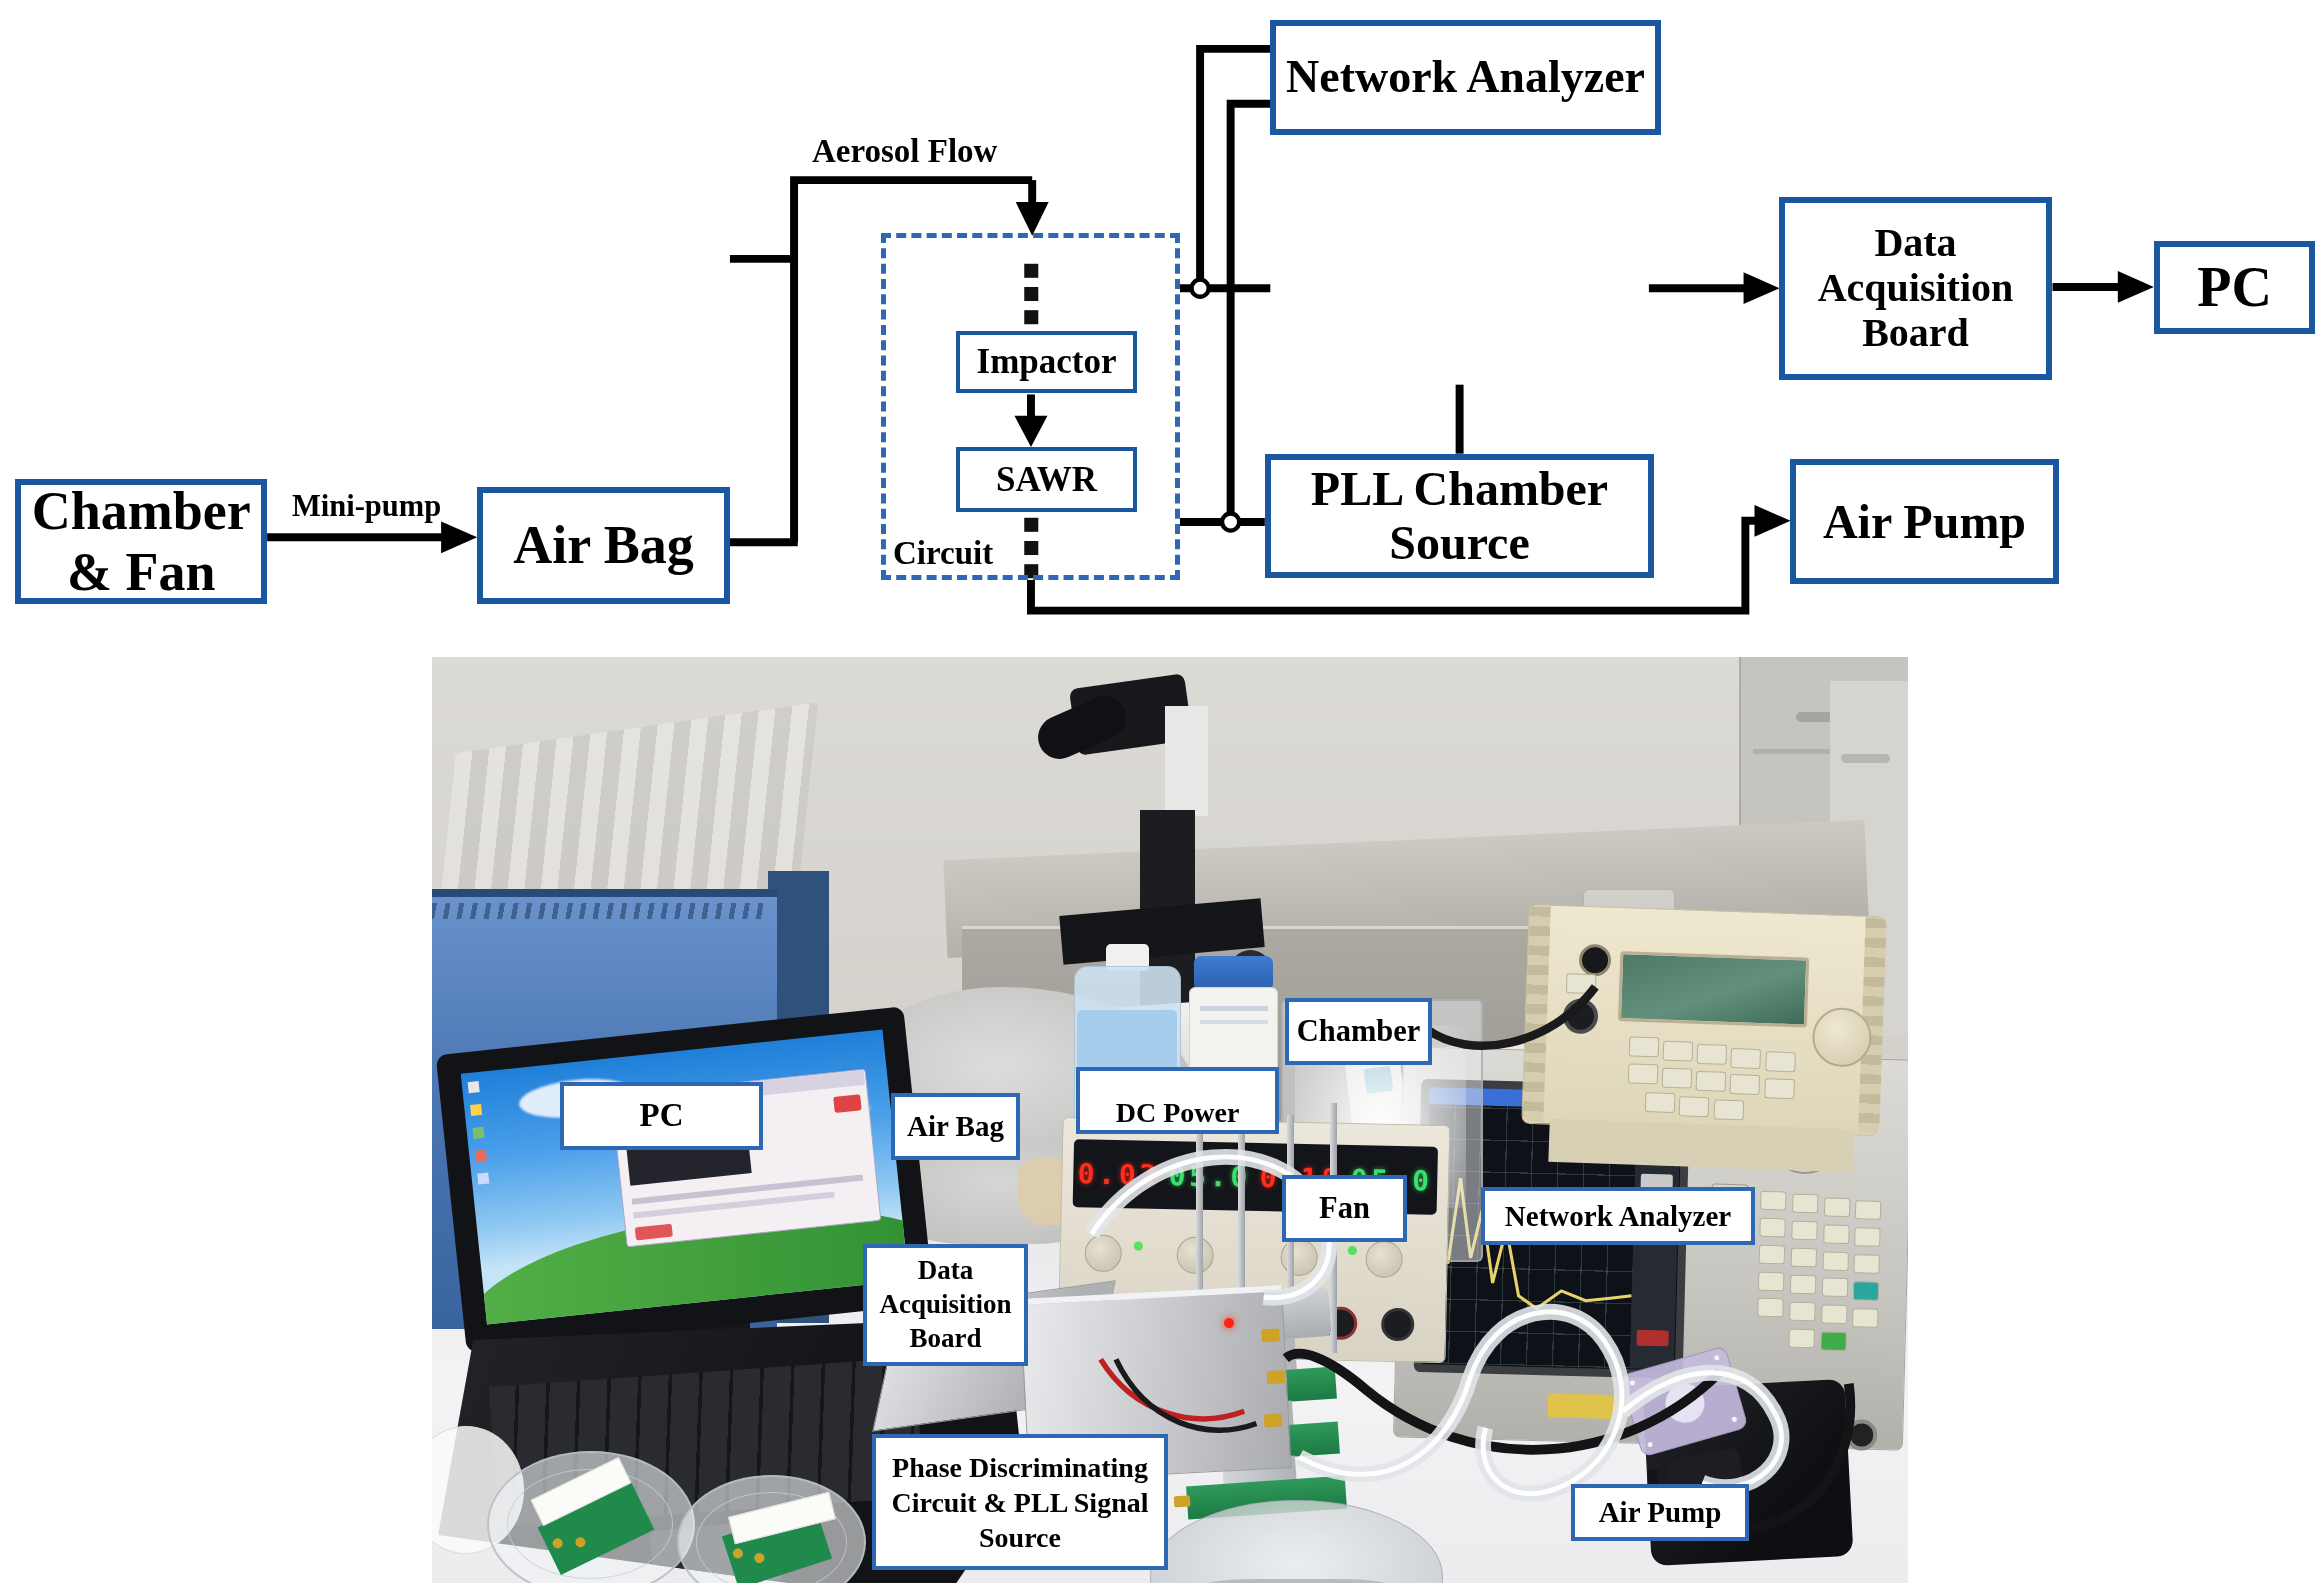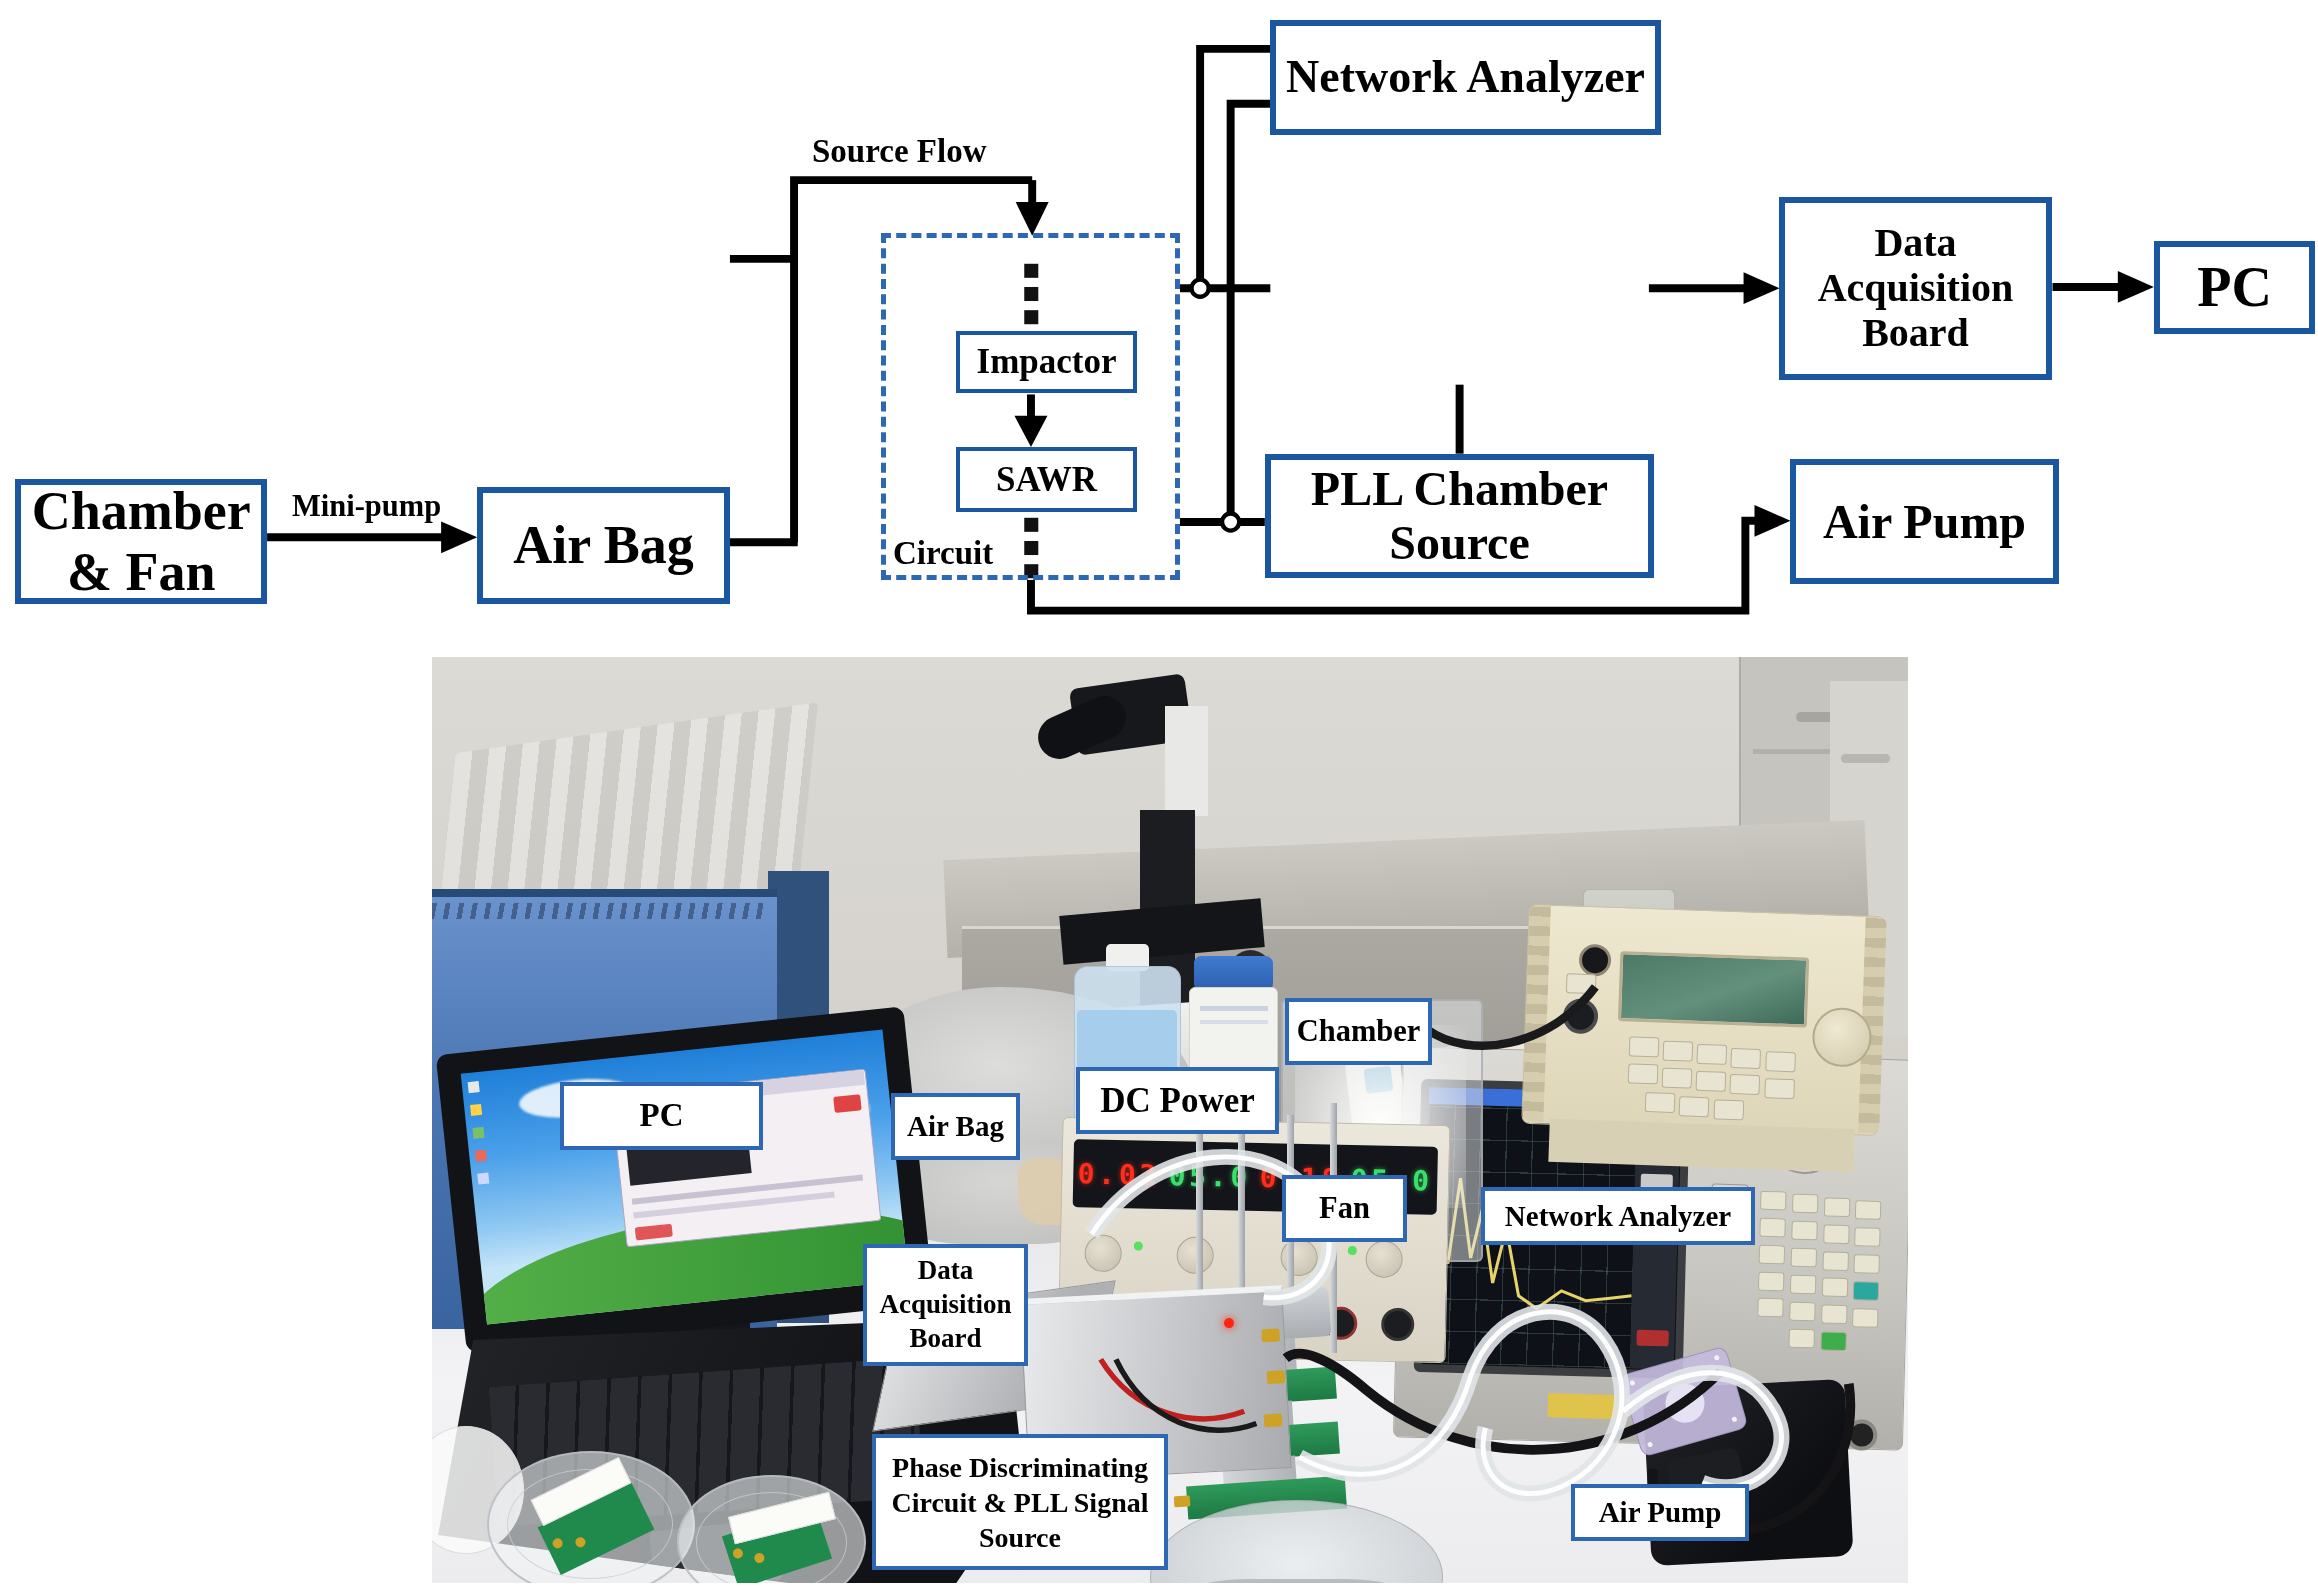--- a/index.html
+++ b/index.html
@@ -95,21 +95,21 @@
 Board</span></div>
 
     <div class="dbox" style="left:2154px;top:241px;width:161px;height:93px;font-size:56px;"><span>PC</span></div>
 
     <div class="dbox" style="left:1265px;top:454px;width:389px;height:124px;font-size:48px;"><span>PLL Chamber
 Source</span></div>
 
     <div class="dbox" style="left:1790px;top:459px;width:269px;height:125px;font-size:48px;"><span>Air Pump</span></div>
 
     <div class="elabel" style="left:292px;top:489px;font-size:30.5px;">Mini-pump</div>
-    <div class="elabel" style="left:812px;top:133px;font-size:33px;">Source Flow</div>
+    <div class="elabel" style="left:812px;top:133px;font-size:33px;">Aerosol Flow</div>
     <div class="elabel" style="left:893px;top:535px;font-size:33px;">Circuit</div>
   </div>
 
   <div class="photo">
 
     <div class="abs" style="left:1307px;top:0;width:169px;height:366px;background:#c6c4bf;border-left:2.4px solid #aeaca7;z-index:1;">
       <div class="abs" style="left:12.2px;top:92px;width:140px;height:4.9px;background:#b2b0ab;"></div>
       <div class="abs" style="left:12.2px;top:202px;width:140px;height:4.9px;background:#b2b0ab;"></div>
       <div class="abs" style="left:55px;top:55px;width:55px;height:9.8px;background:#a7a5a0;border-radius:4.9px;"></div>
     </div>
@@ -394,21 +394,21 @@
       </g>
       <g stroke="rgba(255,255,255,0.95)" stroke-width="8" fill="none">
         <path d="M1420,1310 C1560,1385 1665,1300 1700,1180 C1740,1060 1865,1040 1920,1120 C1980,1205 1940,1320 1850,1358 C1765,1395 1705,1340 1725,1262"></path>
         <path d="M1950,1235 C2050,1150 2155,1150 2200,1240 C2238,1312 2160,1382 2080,1352"></path>
         <path d="M1080,945 C1180,790 1385,780 1452,900 C1500,992 1440,1058 1362,1048"></path>
       </g>
     </svg>
 
     <div class="plabel" style="left:128px;top:425px;width:203px;height:68px;font-size:33px;"><span>PC</span></div>
     <div class="plabel" style="left:459px;top:436px;width:129px;height:67px;font-size:29px;"><span>Air Bag</span></div>
-    <div class="plabel" style="left:644px;top:410px;width:203px;height:67px;font-size:35px;"><span>DC Power</span></div>
+    <div class="plabel" style="left:644px;top:410px;width:203px;height:67px;font-size:28px;align-items:flex-end;"><span>DC Power</span></div>
     <div class="plabel" style="left:853px;top:341px;width:147px;height:67px;font-size:30.5px;"><span>Chamber</span></div>
     <div class="plabel" style="left:850px;top:518px;width:125px;height:67px;font-size:30.5px;"><span>Fan</span></div>
     <div class="plabel" style="left:1049px;top:530px;width:274px;height:58px;font-size:29px;"><span>Network Analyzer</span></div>
     <div class="plabel" style="left:431px;top:587px;width:165px;height:122px;font-size:27px;"><span class="pre">Data
 Acquisition
 Board</span></div>
     <div class="plabel" style="left:440px;top:777px;width:296px;height:136px;font-size:28px;"><span class="pre">Phase Discriminating
 Circuit &amp; PLL Signal
 Source</span></div>
     <div class="plabel" style="left:1139px;top:827px;width:178px;height:57px;font-size:29px;"><span>Air Pump</span></div>

